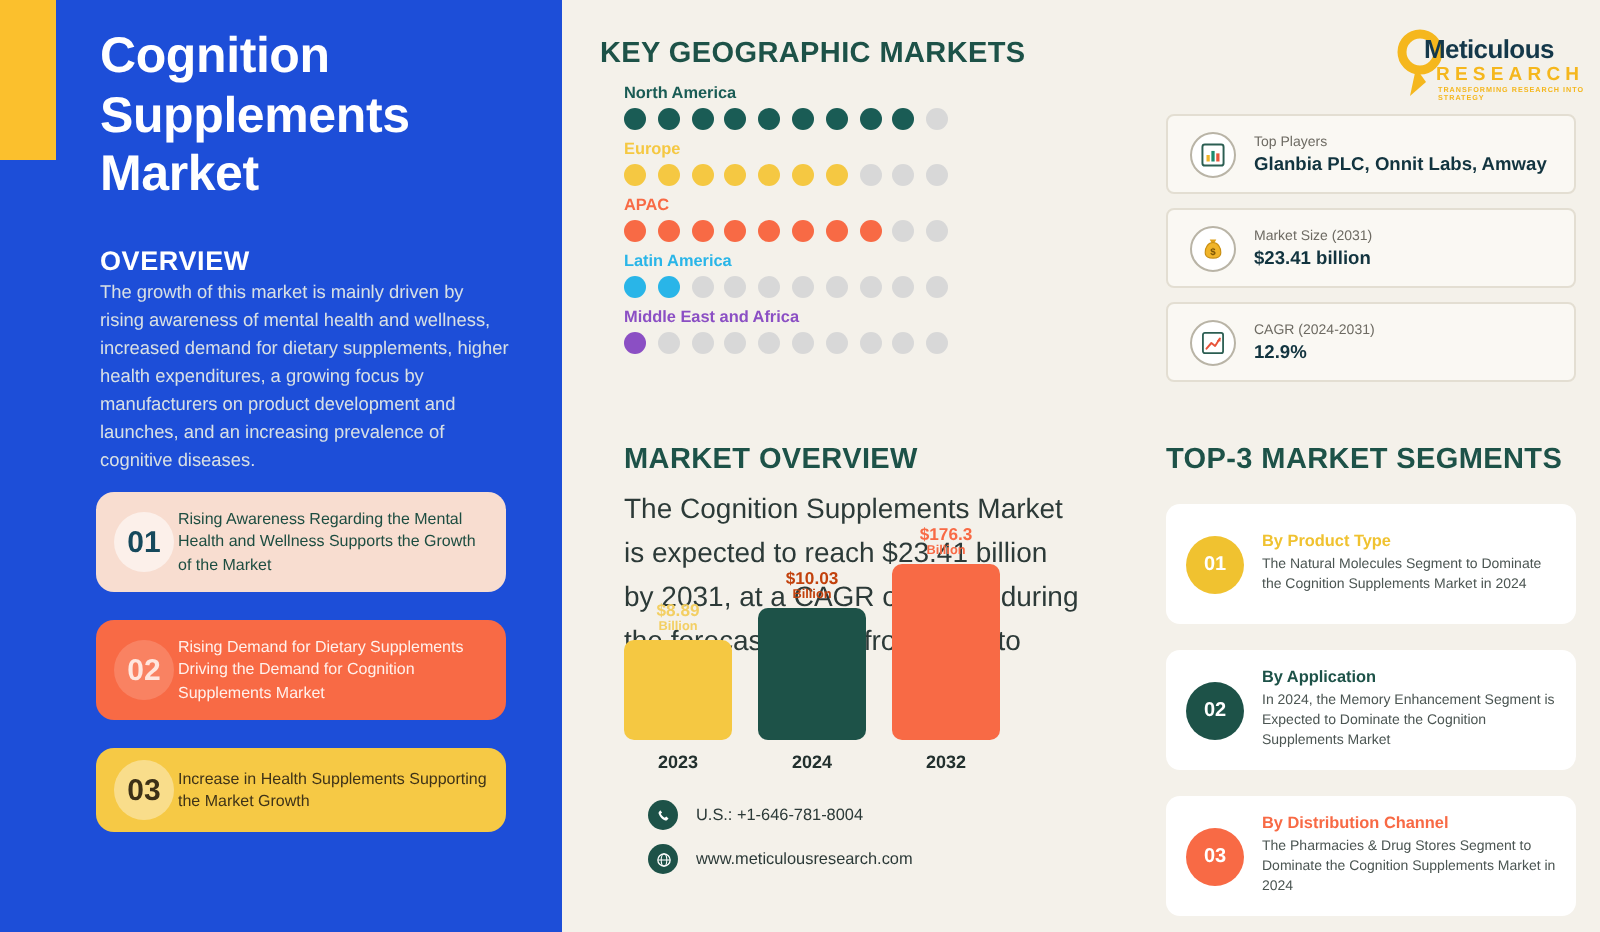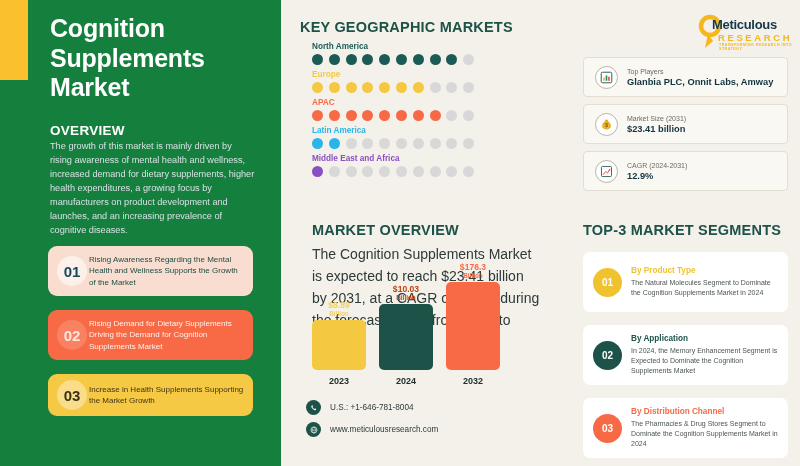--- a/index.html
+++ b/index.html
@@ -7,21 +7,21 @@
   body {
     font-family:"Liberation Sans", sans-serif;
     background:#f4f1ea;
     position:relative;
     overflow:hidden;
   }
 
   
   #left-panel {
     position:absolute; left:0; top:0; width:281px; height:466px;
-    background:#15803d;
+    background:#1d4ed8;
   }
   #accent-bar {
     position:absolute; left:0; top:0; width:28px; height:80px;
     background:#fbc02d;
   }
   #main-title {
     position:absolute; left:50px; top:14px; width:215px;
     color:#ffffff; font-size:25px; font-weight:bold; line-height:1.18;
     letter-spacing:-0.2px;
   }
@@ -113,21 +113,21 @@
   .bar-rect { width:100%; border-radius:5px; }
   .bar-year {
     position:absolute; top:100%; left:0; width:100%; margin-top:6px;
     text-align:center; font-size:9px; font-weight:bold; color:#22302e;
   }
   #bar-0 { left:0px; }
   #bar-1 { left:67px; }
   #bar-2 { left:134px; }
 
   
-  #contacts { position:absolute; left:306px; top:400px; }
+  #contacts { position:absolute; left:324px; top:400px; }
   .contact-row { display:flex; align-items:center; margin-bottom:7px; }
   .contact-icon {
     width:15px; height:15px; border-radius:50%; background:#1d5248;
     display:flex; align-items:center; justify-content:center;
     margin-right:9px; flex:0 0 auto;
   }
   .contact-txt { font-size:8.2px; color:#2c3a38; }
 
   
   .seg-card {

